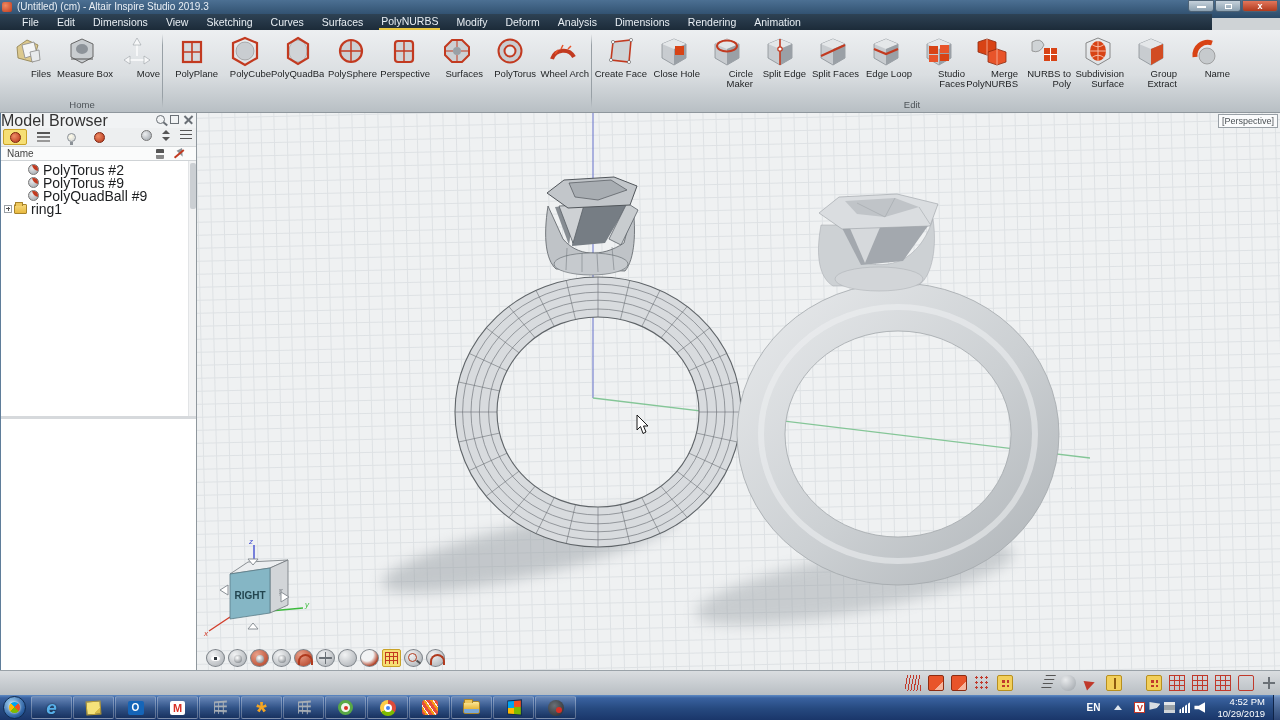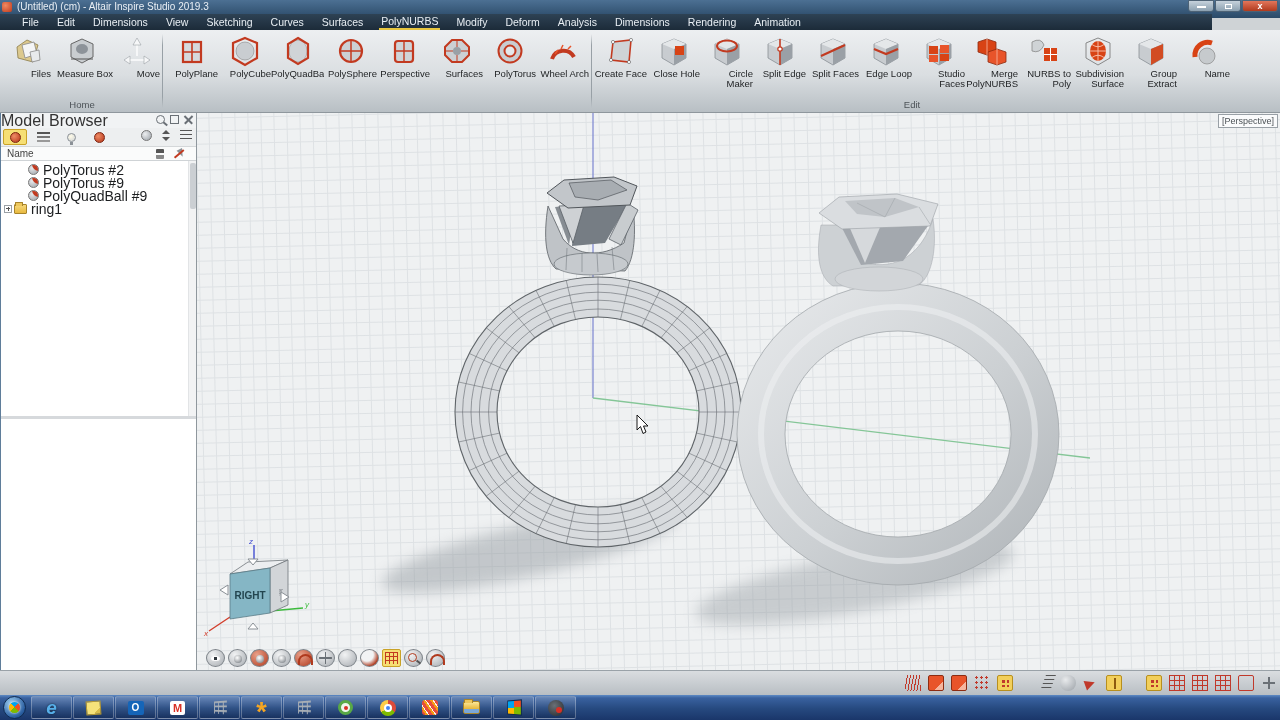--- a/index.html
+++ b/index.html
@@ -641,13 +641,29 @@
       <div class="tbtn">
         <span class="tic tb-explorer"></span>
       </div>
       <div class="tbtn">
         <span class="tic tb-windows-logo"></span>
       </div>
       <div class="tbtn">
         <span class="tic tb-recorder"></span>
       </div>
     </div>
+  <div id="tray">
+    <span id="tray-lang">EN</span>
+    <span id="tray-arrow"></span>
+    <span id="tray-icons" style="display:flex;align-items:center">
+        <span class="tray-ic tr-v">V</span>
+        <span class="tray-ic tr-flag"></span>
+        <span class="tray-ic tr-printer"></span>
+        <span class="tray-ic tr-signal"></span>
+        <span class="tray-ic tr-volume"></span>
+      </span>
+    <span id="tray-clock">
+      <div>4:52 PM</div>
+      <div>10/29/2019</div>
+    </span>
+    <span id="show-desktop"></span>
+  </div>
 </div>
 
 </body></html>

